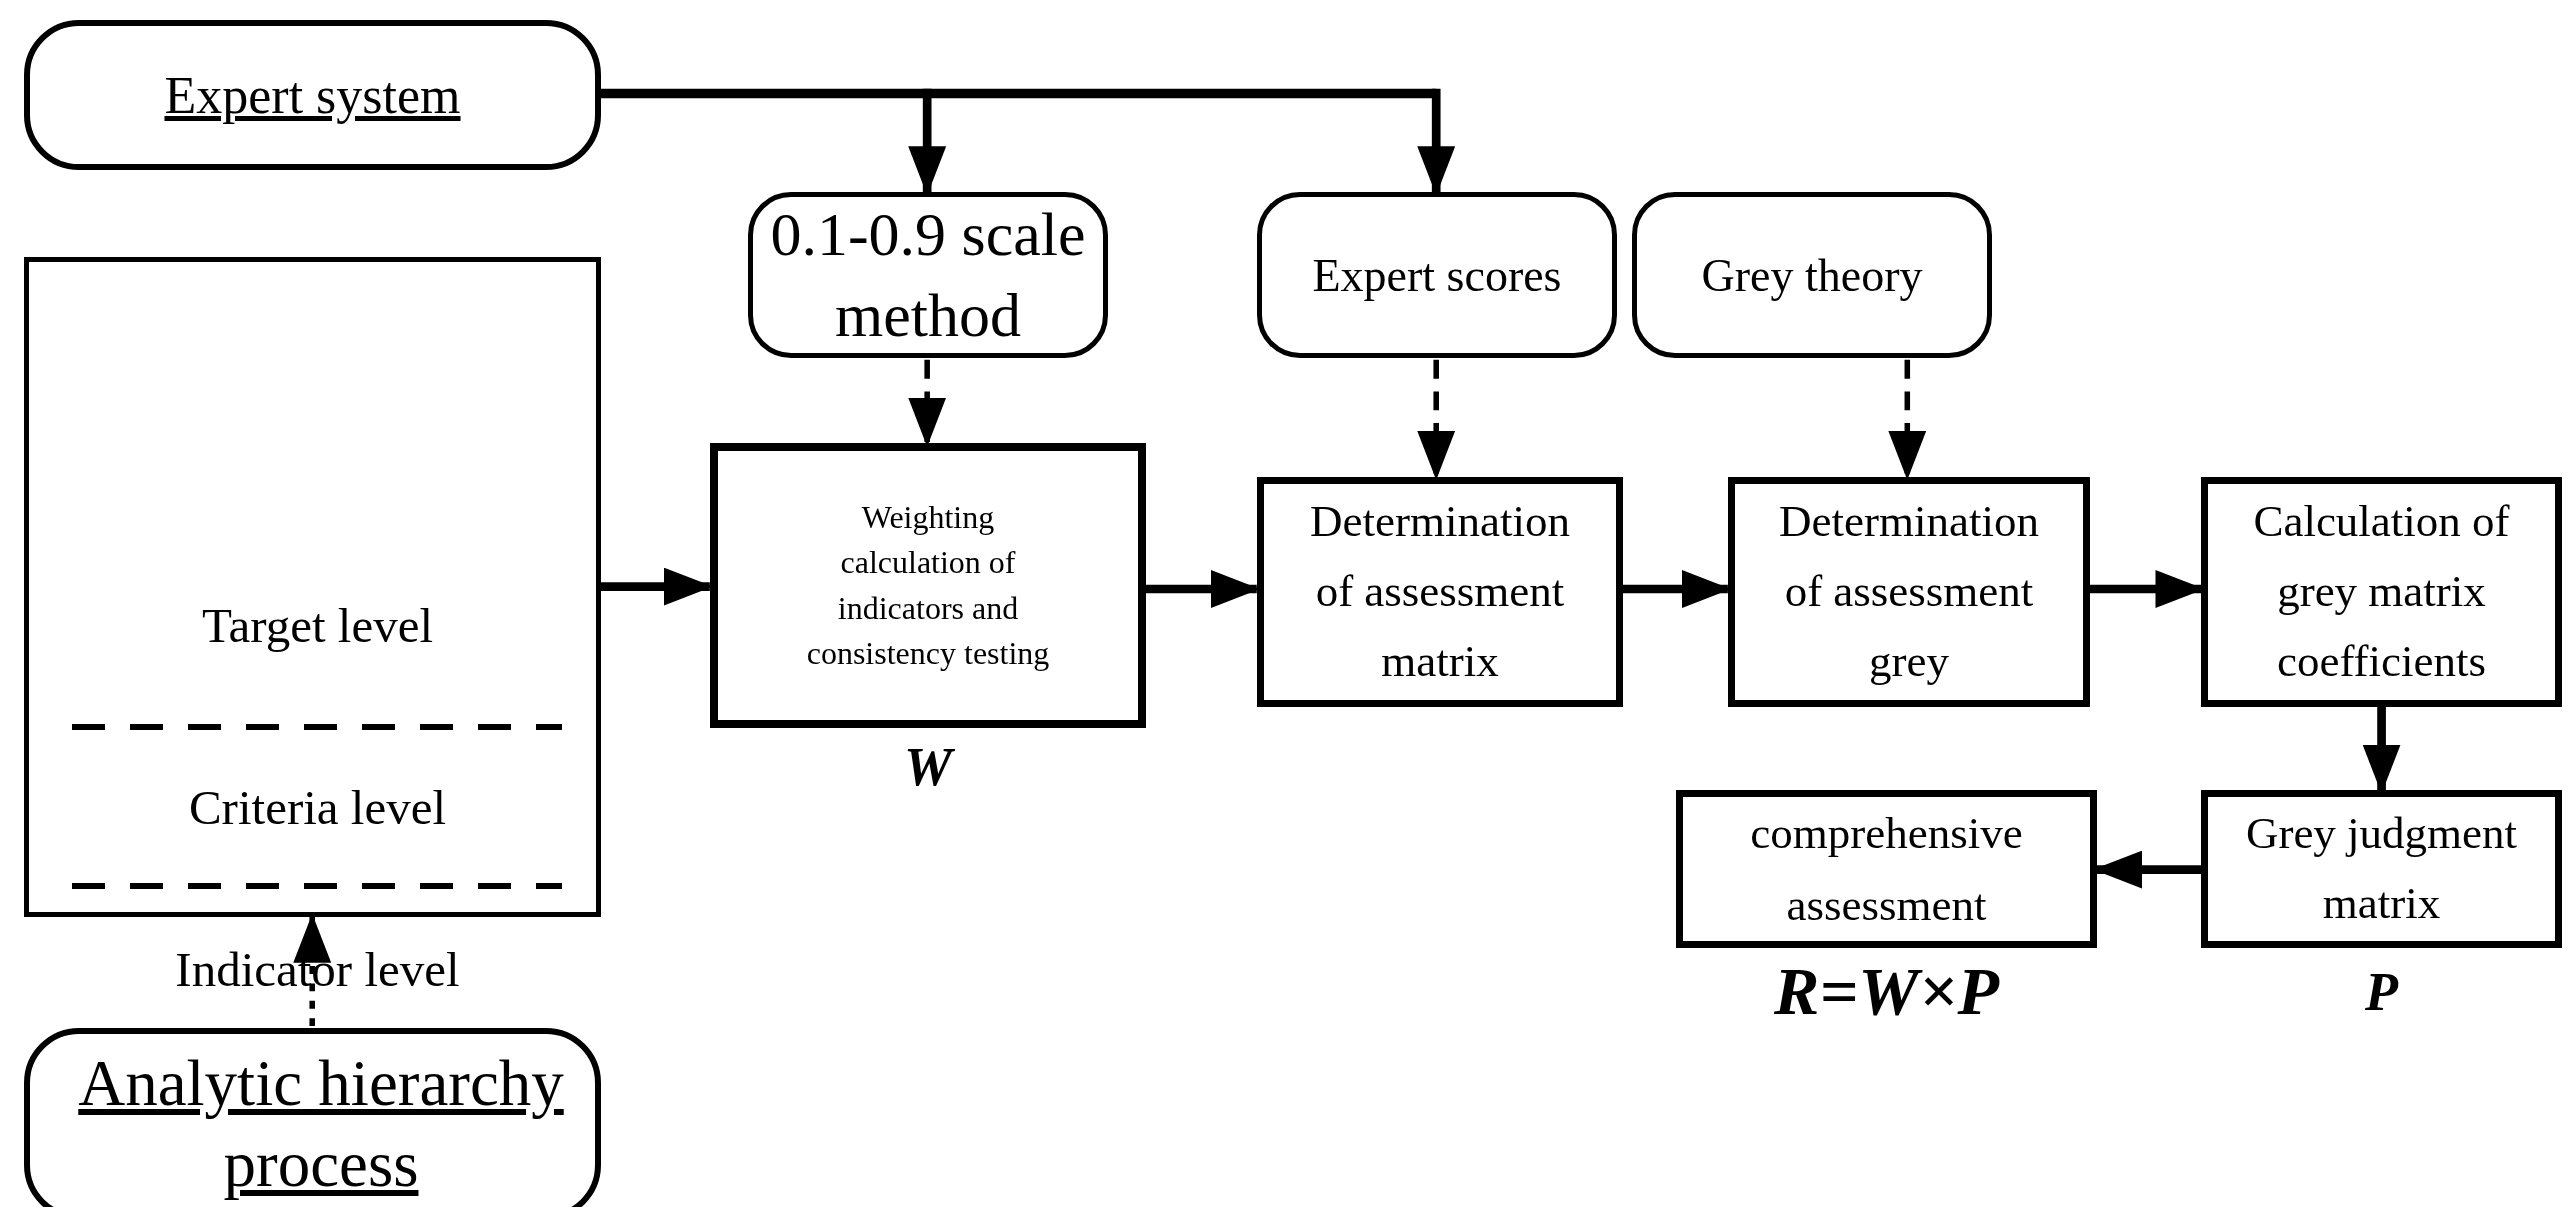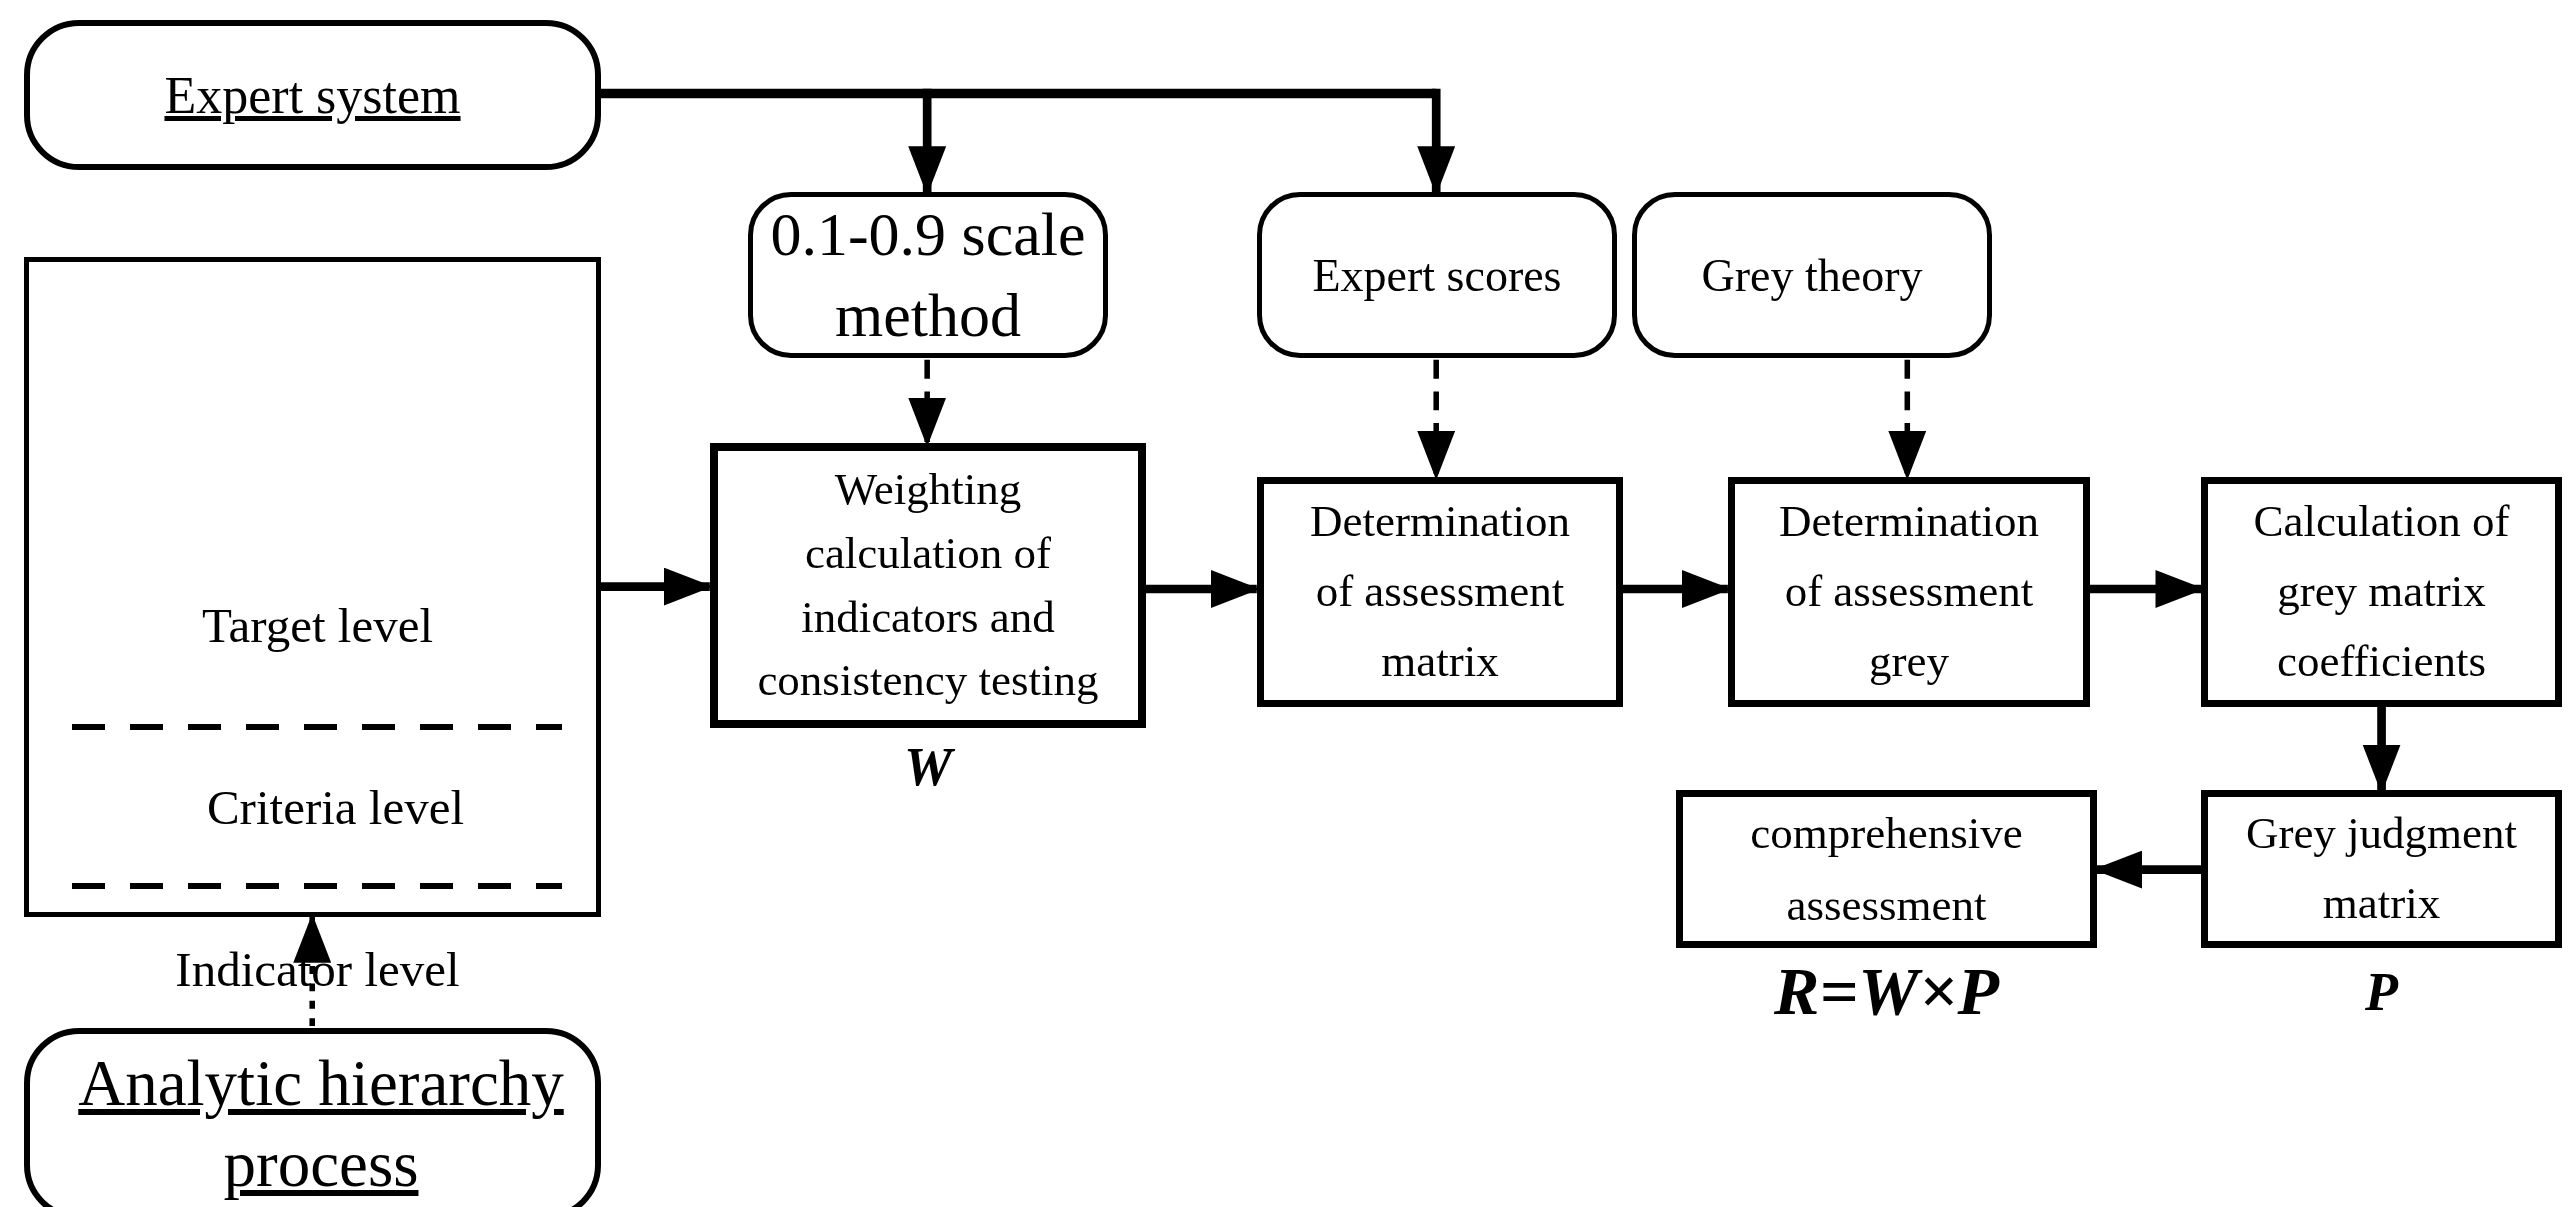--- a/index.html
+++ b/index.html
@@ -21,34 +21,34 @@
   }
   .label{white-space:pre-line;}
   .rounded{border:6.3px solid #000;border-radius:55px;text-decoration:underline;}
   .rounded-sm{border:5.5px solid #000;border-radius:43px;}
   .rect{border:7.1px solid #000;}
   
   .expert-system{left:24px;top:20px;width:577px;height:150px;font-size:52px;}
   .hierarchy{left:24px;top:257px;width:577px;height:660px;border:5.5px solid #000;}
   .level-row{position:absolute;left:0;width:577px;height:73px;display:flex;align-items:center;justify-content:center;font-size:49px;}
   .level-target{top:327px;}
-  .level-criteria{top:509px;padding-left:18px;}
+  .level-criteria{top:509px;}
   .level-indicator{top:671px;text-align:center;}
   .dash-line{
     position:absolute;left:43px;width:490px;height:6.3px;
     background:repeating-linear-gradient(90deg,#000 0 33px,transparent 33px 58px);
   }
   .dash-1{top:462px;}
   .dash-2{top:621px;}
   .dash-3{top:797px;}
   .ahp{left:24px;top:1028px;width:577px;height:192px;font-size:65px;line-height:1.25;padding-left:17px;}
   .scale-method{left:748px;top:192px;width:360px;height:166px;font-size:62px;line-height:1.3;}
   .expert-scores{left:1257px;top:192px;width:360px;height:166px;font-size:46px;}
   .grey-theory{left:1632px;top:192px;width:360px;height:166px;font-size:46px;}
-  .weighting{left:710px;top:443px;width:436px;height:285px;border:8px solid #000;font-size:45px;line-height:1.42;}
+  .weighting{left:710px;top:443px;width:436px;height:285px;border:8px solid #000;font-size:32px;line-height:1.42;}
   .det-matrix{left:1257px;top:477px;width:366px;height:230px;font-size:45px;line-height:1.55;}
   .det-grey{left:1728px;top:477px;width:362px;height:230px;font-size:45px;line-height:1.55;}
   .calc-coeff{left:2201px;top:477px;width:361px;height:230px;font-size:45px;line-height:1.55;}
   .grey-judgment{left:2201px;top:790px;width:361px;height:158px;font-size:45px;line-height:1.55;}
   .comprehensive{left:1676px;top:790px;width:421px;height:158px;font-size:45px;line-height:1.6;}
   .formula{
     position:absolute;display:flex;align-items:center;justify-content:center;
     font-weight:bold;font-style:italic;font-size:54px;background:transparent;
   }
   .label-w{left:710px;top:731px;width:436px;height:71px;}

